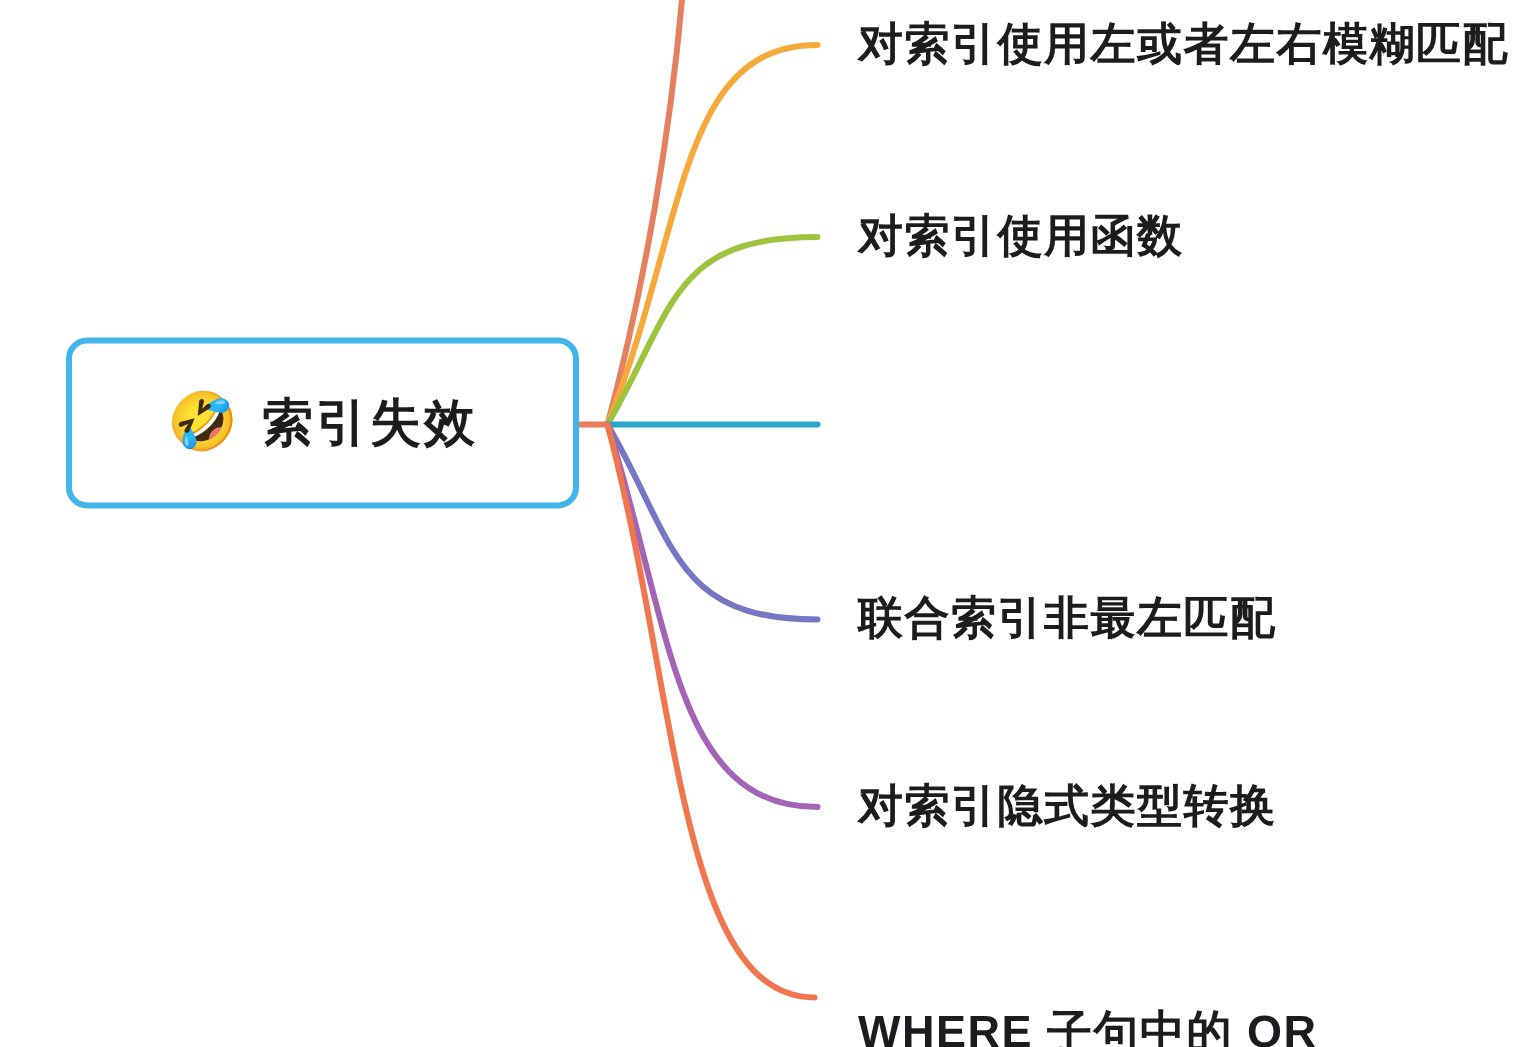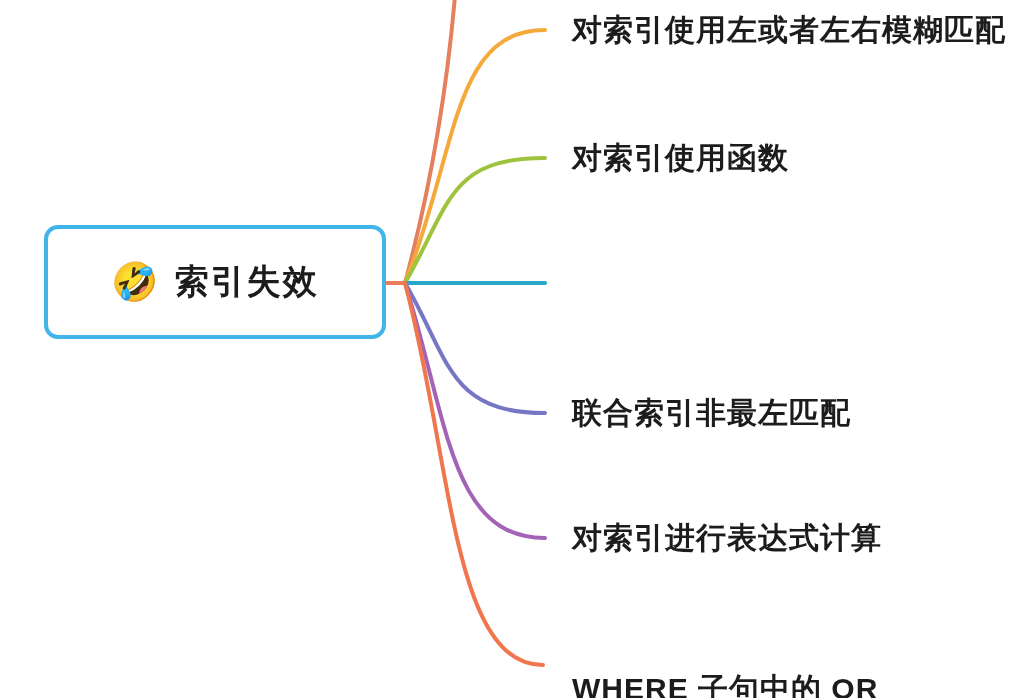--- a/index.html
+++ b/index.html
@@ -88,16 +88,16 @@
   </svg>
 
   <div class="root-node">
     <span class="root-emoji">🤣</span>
     <span class="root-label">索引失效</span>
   </div>
 
   <div class="branch-label b1">对索引使用左或者左右模糊匹配</div>
   <div class="branch-label b2">对索引使用函数</div>
   <div class="branch-label b4">联合索引非最左匹配</div>
-  <div class="branch-label b5">对索引进行表达式计算</div>
+  <div class="branch-label b5">对索引隐式类型转换</div>
   <div class="branch-label b6">WHERE 子句中的 OR</div>
 
 </div>
 
 </body></html>

